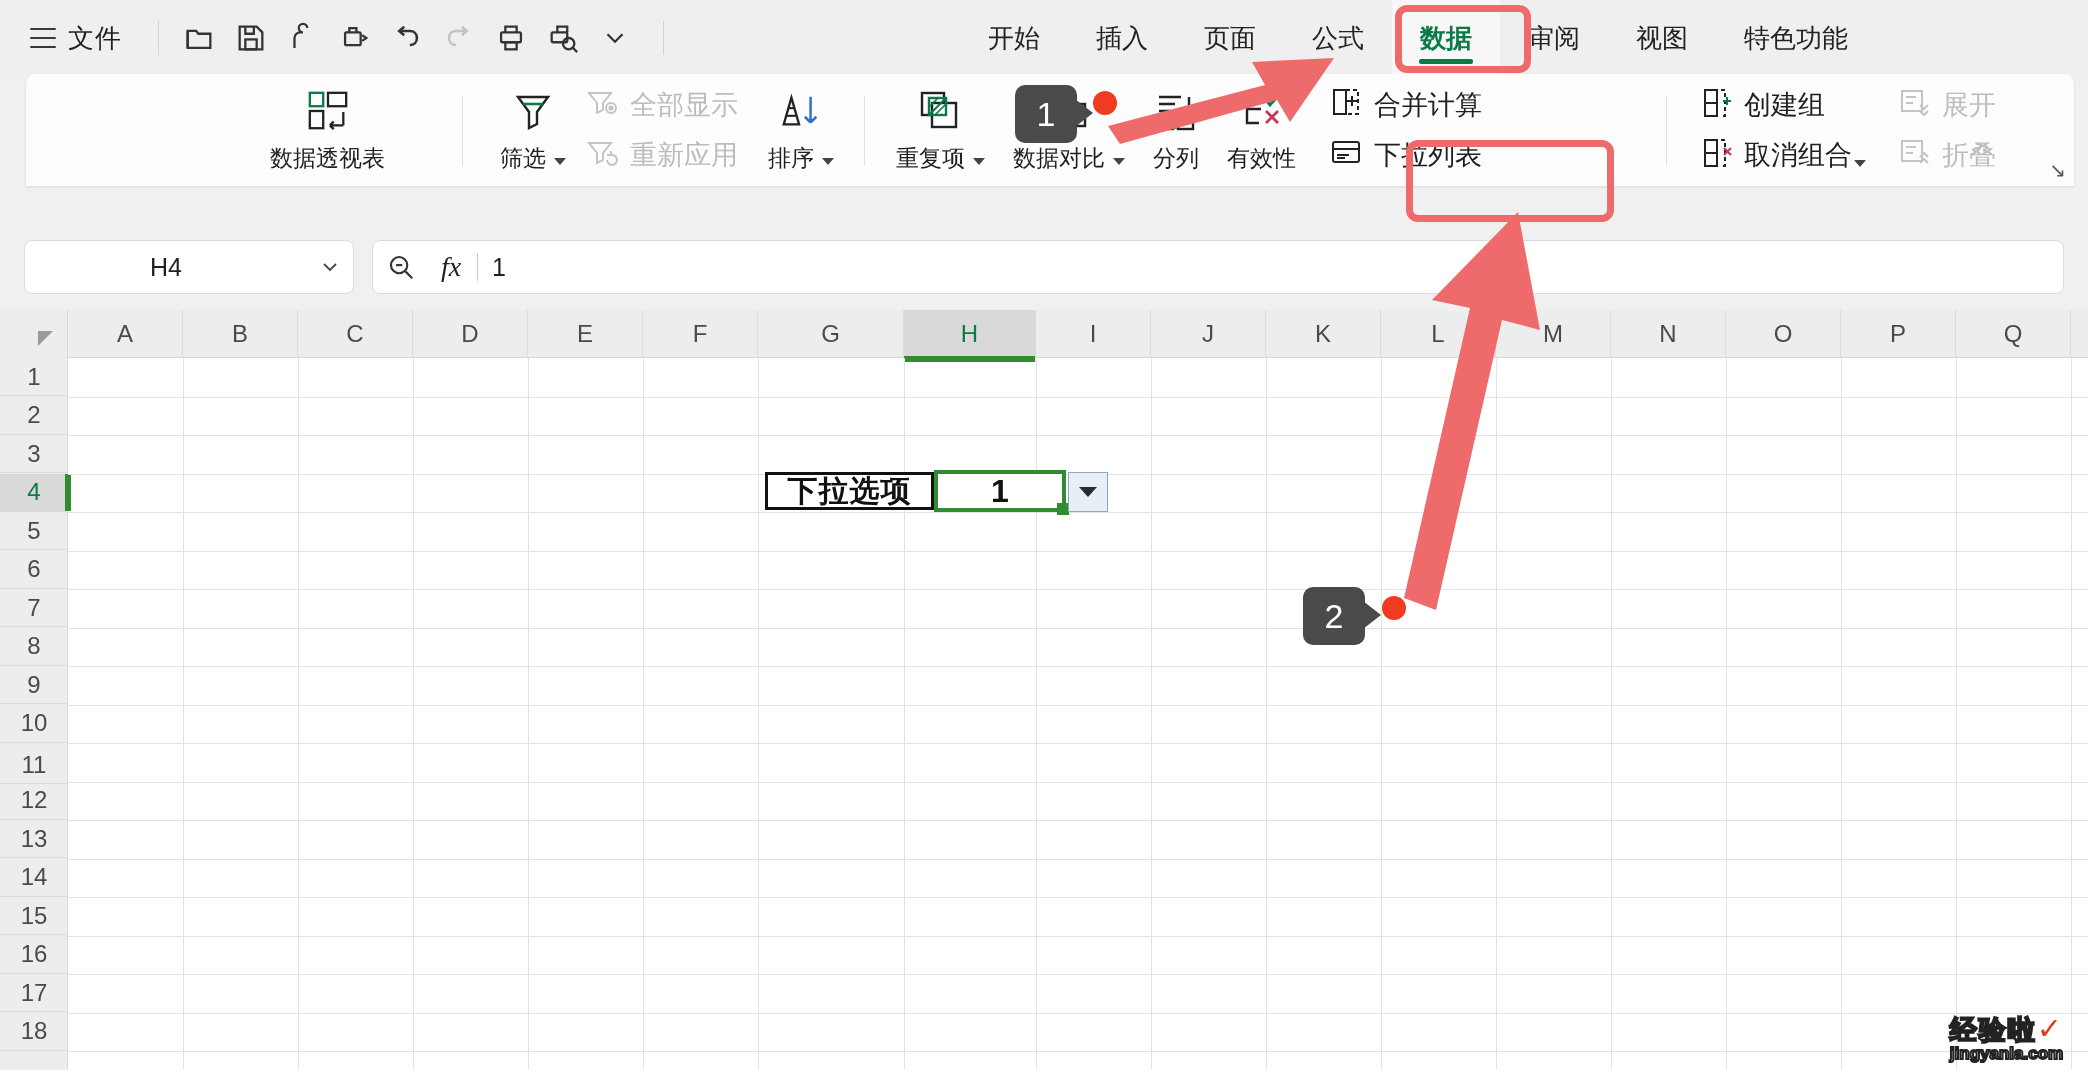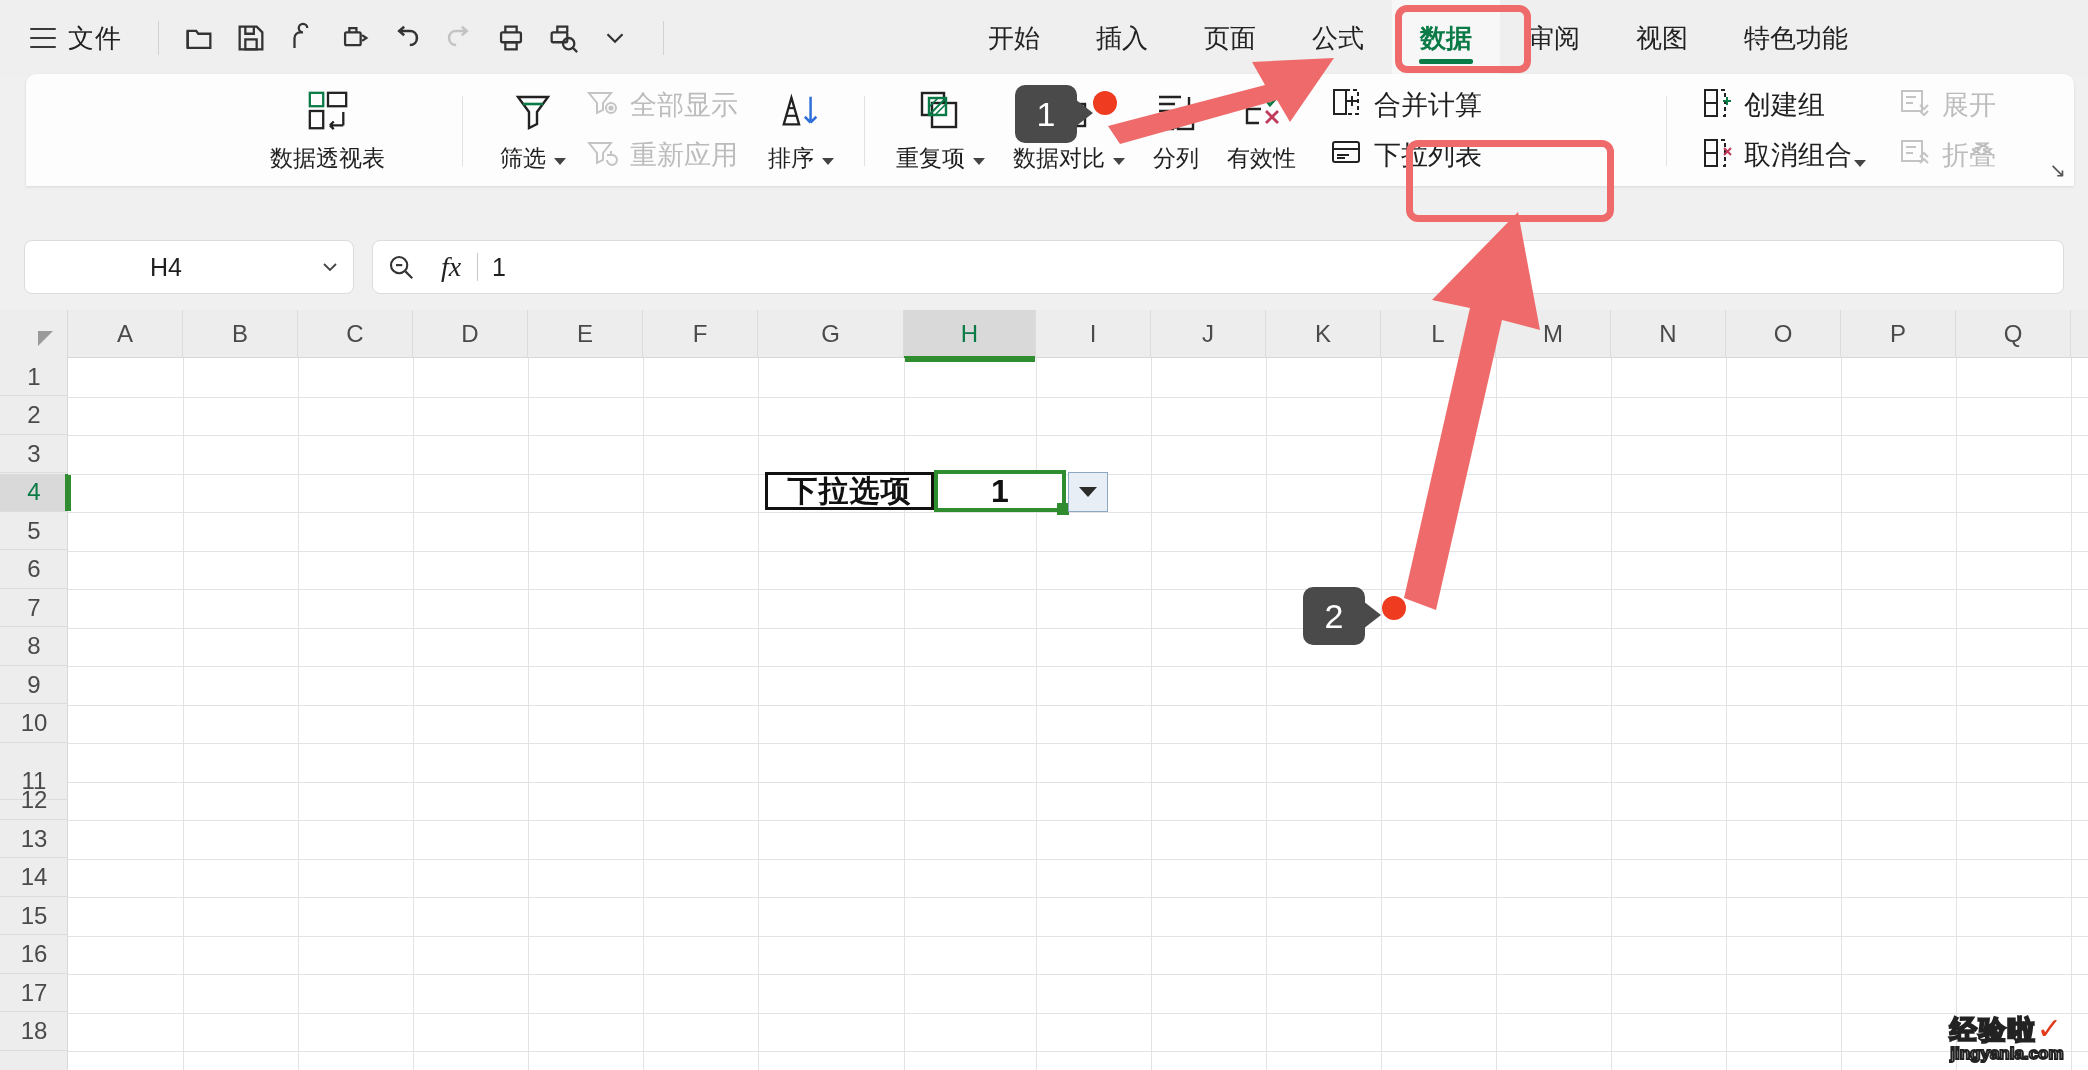--- a/index.html
+++ b/index.html
@@ -86,21 +86,21 @@
   .dropbtn .dt { width:0;height:0;border-left:9px solid transparent;border-right:9px solid transparent;border-top:10px solid #2b2b2b; }
 
   
   .marker { position:absolute; width:62px; height:58px; background:#4a4a4a; border-radius:10px; display:flex; align-items:center; justify-content:center; color:#fff; font-size:34px; z-index:60; }
   .marker .nub { position:absolute; right:-16px; top:14px; width:0;height:0; border-top:14px solid transparent; border-bottom:14px solid transparent; border-left:18px solid #4a4a4a; }
   .reddot { position:absolute; width:24px; height:24px; border-radius:50%; background:#ef3b1f; z-index:60; }
 
   .arrows { position:absolute; left:0; top:0; width:2088px; height:1070px; pointer-events:none; z-index:50; }
 
   
-  .wm { position:absolute; right:24px; bottom:6px; text-align:center; z-index:70;margin-top:8px; }
+  .wm { position:absolute; right:24px; bottom:6px; text-align:left; z-index:70;margin-top:8px; }
   .wm .l1 { font-size:27px; font-weight:bold; color:#fff; -webkit-text-stroke:2px #222; letter-spacing:2px; }
   .wm .l1 .ck { color:#e23b1c; -webkit-text-stroke:0; font-size:30px; }
   .wm .l2 { font-size:17px; font-weight:bold; color:#fff; -webkit-text-stroke:2px #222; letter-spacing:0px; margin-top:-4px; }
 </style>
 </head>
 <body>
 
 <div id="app">
 
   <div class="topbar">
@@ -510,21 +510,21 @@
           </div>
           <div class="rh" style="top: 269.5px;">
             <span>8</span>
           </div>
           <div class="rh" style="top: 308px;">
             <span>9</span>
           </div>
           <div class="rh" style="top: 346.5px;">
             <span>10</span>
           </div>
-          <div class="rh" style="top: 404px;">
+          <div class="rh" style="top: 388px;">
             <span>11</span>
           </div>
           <div class="rh" style="top: 423.5px;">
             <span>12</span>
           </div>
           <div class="rh" style="top: 462px; align-items: center;">
             <span>13</span>
           </div>
           <div class="rh" style="top: 500.5px;">
             <span>14</span>

